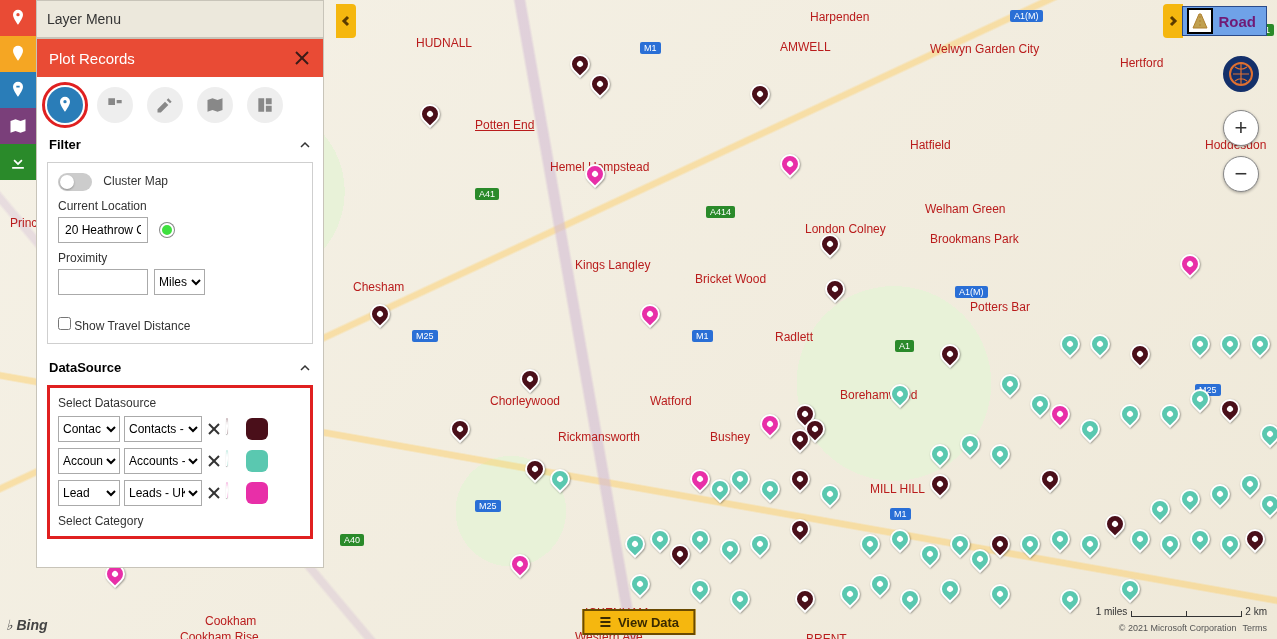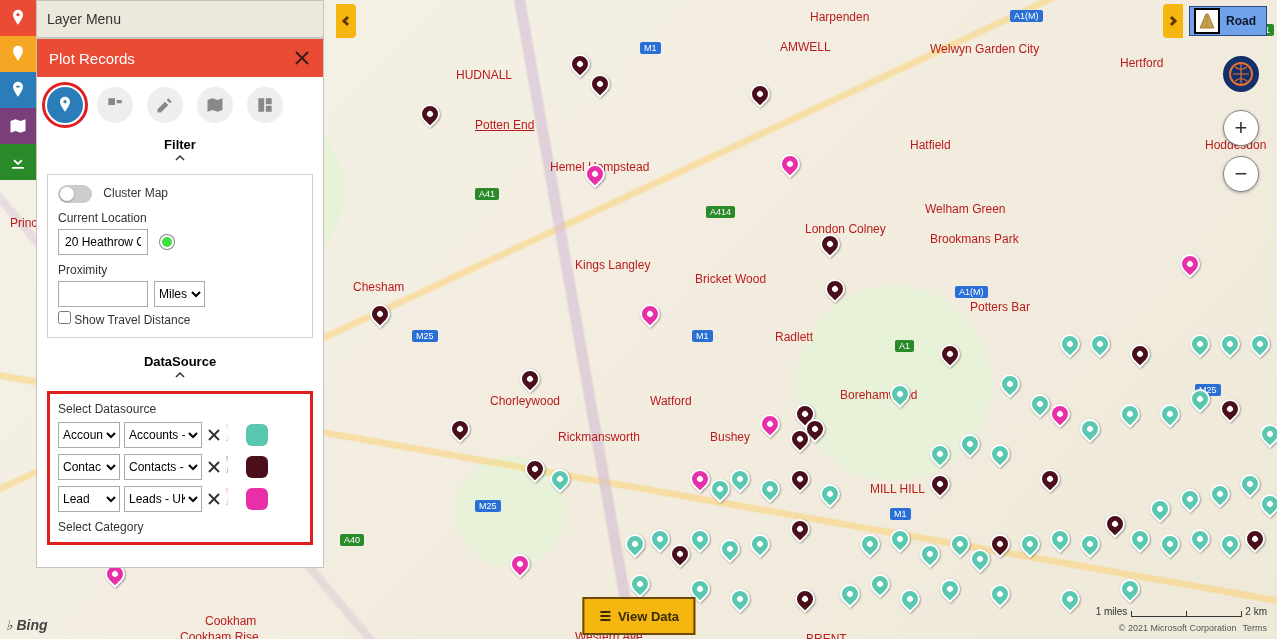--- a/index.html
+++ b/index.html
@@ -53,21 +53,21 @@
   .panel-header { background:#e94b35; color:#fff; height:38px; display:flex; align-items:center; justify-content:space-between; padding:0 12px; font-size:15px; }
   .panel-header .close { width:18px; height:18px; cursor:pointer; }
   .panel-header .close svg { width:18px;height:18px; stroke:#3a1b17; stroke-width:2; }
 
   .tab-row { display:flex; gap:14px; padding:10px 10px 8px 10px; }
   .tab-btn { width:36px; height:36px; border-radius:50%; background:#eee; display:flex; align-items:center; justify-content:center; cursor:pointer; }
   .tab-btn.active { background:#2a7db8; outline:3px solid #e02020; outline-offset:2px; border-radius:50%; }
   .tab-btn svg { width:20px; height:20px; fill:#888; }
   .tab-btn.active svg { fill:#fff; }
 
-  .section-head { display:flex; align-items:center; justify-content:space-between; padding:6px 12px; font-weight:bold; font-size:13px; cursor:pointer;flex-direction:column; }
+  .section-head { display:flex; align-items:center; justify-content:space-between; padding:6px 12px; font-weight:bold; font-size:13px; cursor:pointer; }
   .section-head .chev { width:12px; height:12px; }
 
   .section-body { margin:4px 10px 10px 10px; border:1px solid #cfcfcf; padding:10px; font-size:12px; color:#333; }
   .section-body.highlight { border:3px solid #e02020; padding:8px; }
 
   .toggle { width:34px; height:18px; background:#ccc; border-radius:9px; position:relative; display:inline-block; vertical-align:middle; margin-right:8px; cursor:pointer; }
   .toggle::after { content:""; position:absolute; width:14px; height:14px; background:#fff; border-radius:50%; top:2px; left:2px; box-shadow:0 1px 2px rgba(0,0,0,0.3); }
 
   .field-label { font-size:12px; margin:8px 0 4px 0; display:block; }
   .text-input { width:200px; height:26px; border:1px solid #aaa; padding:2px 6px; font-size:12px; }
@@ -90,32 +90,32 @@
   .swatch { width:22px; height:22px; border-radius:6px; }
   .swatch.teal{background:#5ac8b0;} .swatch.maroon{background:#4a0f1a;} .swatch.magenta{background:#e82fa8;}
 
   
   .collapse-tab { position:absolute; top:4px; width:20px; height:34px; background:#f5b70f; display:flex; align-items:center; justify-content:center; cursor:pointer; z-index:30; }
   .collapse-tab.left { left:336px; border-radius:0 4px 4px 0;}
   .collapse-tab.right { right:94px; border-radius:4px 0 0 4px;}
   .collapse-tab svg { width:12px;height:12px; stroke:#5a3a00; stroke-width:3; fill:none; }
 
   
-  .road-btn { position:absolute; top:6px; right:10px; height:30px; background:#6fa2e8; color:#0f172a; font-weight:bold; font-size:12px; display:flex; align-items:center; gap:6px; padding:0 10px 0 4px; border:1px solid #2a4a8a; cursor:pointer; z-index:30; }
+  .road-btn { position:absolute; top:6px; right:10px; height:30px; background:#6fa2e8; color:#701a75; font-weight:bold; font-size:15px; display:flex; align-items:center; gap:6px; padding:0 10px 0 4px; border:1px solid #2a4a8a; cursor:pointer; z-index:30; }
   .road-btn .ico { width:26px;height:26px;background:#fff;border:2px solid #000; display:flex;align-items:center;justify-content:center; }
   .road-btn .ico svg{width:18px;height:18px;fill:#c0a050;}
 
   
   .globe { position:absolute; right:18px; top:56px; width:36px; height:36px; border-radius:50%; background:#14306a; border:3px solid #14306a; cursor:pointer; z-index:30; display:flex;align-items:center;justify-content:center;}
   .globe svg{width:28px;height:28px;}
   .zoom-ctrl { position:absolute; right:18px; top:110px; z-index:30; }
   .zoom-ctrl .zbtn { width:36px;height:36px;border-radius:50%;background:#fff;border:1px solid #888;display:flex;align-items:center;justify-content:center;font-size:22px;color:#333;cursor:pointer;margin-bottom:10px; box-shadow:0 1px 3px rgba(0,0,0,0.3);}
 
   
-  .view-data { position:absolute; left:50%; transform:translateX(-50%); bottom:4px; background:#f5b70f; border:2px solid #6a4a00; height:38px; display:flex; align-items:center; gap:6px; padding:0 14px; font-size:13px; font-weight:bold; color:#3a2a00; cursor:pointer; z-index:30;}
+  .view-data { position:absolute; left:50%; transform:translateX(-50%); bottom:4px; background:#f5b70f; border:2px solid #6a4a00; height:26px; display:flex; align-items:center; gap:6px; padding:0 14px; font-size:13px; font-weight:bold; color:#3a2a00; cursor:pointer; z-index:30;}
   .view-data svg{width:14px;height:14px;fill:#3a2a00;}
 
   
   .bing { position:absolute; left:6px; bottom:6px; font-size:14px; color:#444; z-index:20; font-style:italic;}
   .bing b{font-weight:bold;}
 
   
   .scale { position:absolute; right:10px; bottom:22px; font-size:10px; color:#333; z-index:20; display:flex; align-items:flex-end; gap:4px;margin-top:6px;}
   .scale .bar { display:flex; align-items:flex-end;}
   .scale .seg { width:56px; border-bottom:1px solid #333; border-left:1px solid #333; border-right:1px solid #333; height:6px; margin-right:-1px;}
@@ -123,21 +123,21 @@
   .copyright span{margin-left:6px;}
 
 </style>
 </head>
 <body>
 
 <div class="map-canvas"></div>
 
 <div id="places-layer">
     <div class="place-label" style="left: 810px; top: 10px;">Harpenden</div>
-    <div class="place-label" style="left: 456px; top: 36px; margin-top: 32px;">HUDNALL</div>
+    <div class="place-label" style="left: 416px; top: 36px;">HUDNALL</div>
     <div class="place-label" style="left: 780px; top: 40px;">AMWELL</div>
     <div class="place-label" style="left: 930px; top: 42px;">Welwyn Garden City</div>
     <div class="place-label" style="left: 1120px; top: 56px;">Hertford</div>
     <div class="place-label" style="left: 475px; top: 118px; text-decoration: underline;">Potten End</div>
     <div class="place-label" style="left: 910px; top: 138px;">Hatfield</div>
     <div class="place-label" style="left: 550px; top: 160px;">Hemel Hempstead</div>
     <div class="place-label" style="left: 925px; top: 202px;">Welham Green</div>
     <div class="place-label" style="left: 805px; top: 222px;">London Colney</div>
     <div class="place-label" style="left: 930px; top: 232px;">Brookmans Park</div>
     <div class="place-label" style="left: 10px; top: 216px;">Princes Risborough</div>
@@ -525,53 +525,53 @@
     <label class="field-label">Current Location</label>
     <div class="inline-row">
       <input class="text-input" type="text" value="20 Heathrow Close, West Dray" style="">
       <span class="loc-dot"></span>
     </div>
     <label class="field-label">Proximity</label>
     <div class="inline-row">
       <input class="text-input" type="text" style="">
       <select><option>Miles</option></select>
     </div>
-    <div style="margin-top:4px;">
+    <div style="margin-top:22px;">
       <label><input type="checkbox" style=""> <span>Show Travel Distance</span></label>
     </div>
   </div>
 
   <div class="section-head">
     <span>DataSource</span>
     <svg class="chev" viewBox="0 0 12 12">
         <path d="M2 8l4-4 4 4" fill="none" stroke="#333" stroke-width="1.5"></path>
       </svg>
   </div>
   <div class="section-body highlight">
     <div style="margin-bottom:4px;">Select Datasource</div>
     <div id="ds-rows">
+        <div class="ds-row">
+          <select><option>Contac</option></select>
+          <select class="wide"><option>Contacts -</option></select>
+          <span class="xbtn"><svg viewBox="0 0 16 16">
+              <line x1="3" y1="3" x2="13" y2="13"></line>
+              <line x1="13" y1="3" x2="3" y2="13"></line>
+            </svg></span>
+          <span class="mini-pin maroon"><span class="drop"></span></span>
+          <span class="swatch maroon"></span>
+        </div>
         <div class="ds-row">
           <select><option>Accoun</option></select>
           <select class="wide"><option>Accounts -</option></select>
           <span class="xbtn"><svg viewBox="0 0 16 16">
               <line x1="3" y1="3" x2="13" y2="13"></line>
               <line x1="13" y1="3" x2="3" y2="13"></line>
             </svg></span>
           <span class="mini-pin teal"><span class="drop"></span></span>
           <span class="swatch teal"></span>
-        </div>
-        <div class="ds-row">
-          <select><option>Contac</option></select>
-          <select class="wide"><option>Contacts -</option></select>
-          <span class="xbtn"><svg viewBox="0 0 16 16">
-              <line x1="3" y1="3" x2="13" y2="13"></line>
-              <line x1="13" y1="3" x2="3" y2="13"></line>
-            </svg></span>
-          <span class="mini-pin maroon"><span class="drop"></span></span>
-          <span class="swatch maroon"></span>
         </div>
         <div class="ds-row">
           <select><option>Lead</option></select>
           <select class="wide"><option>Leads - UK</option></select>
           <span class="xbtn"><svg viewBox="0 0 16 16">
               <line x1="3" y1="3" x2="13" y2="13"></line>
               <line x1="13" y1="3" x2="3" y2="13"></line>
             </svg></span>
           <span class="mini-pin magenta"><span class="drop"></span></span>
           <span class="swatch magenta"></span>

